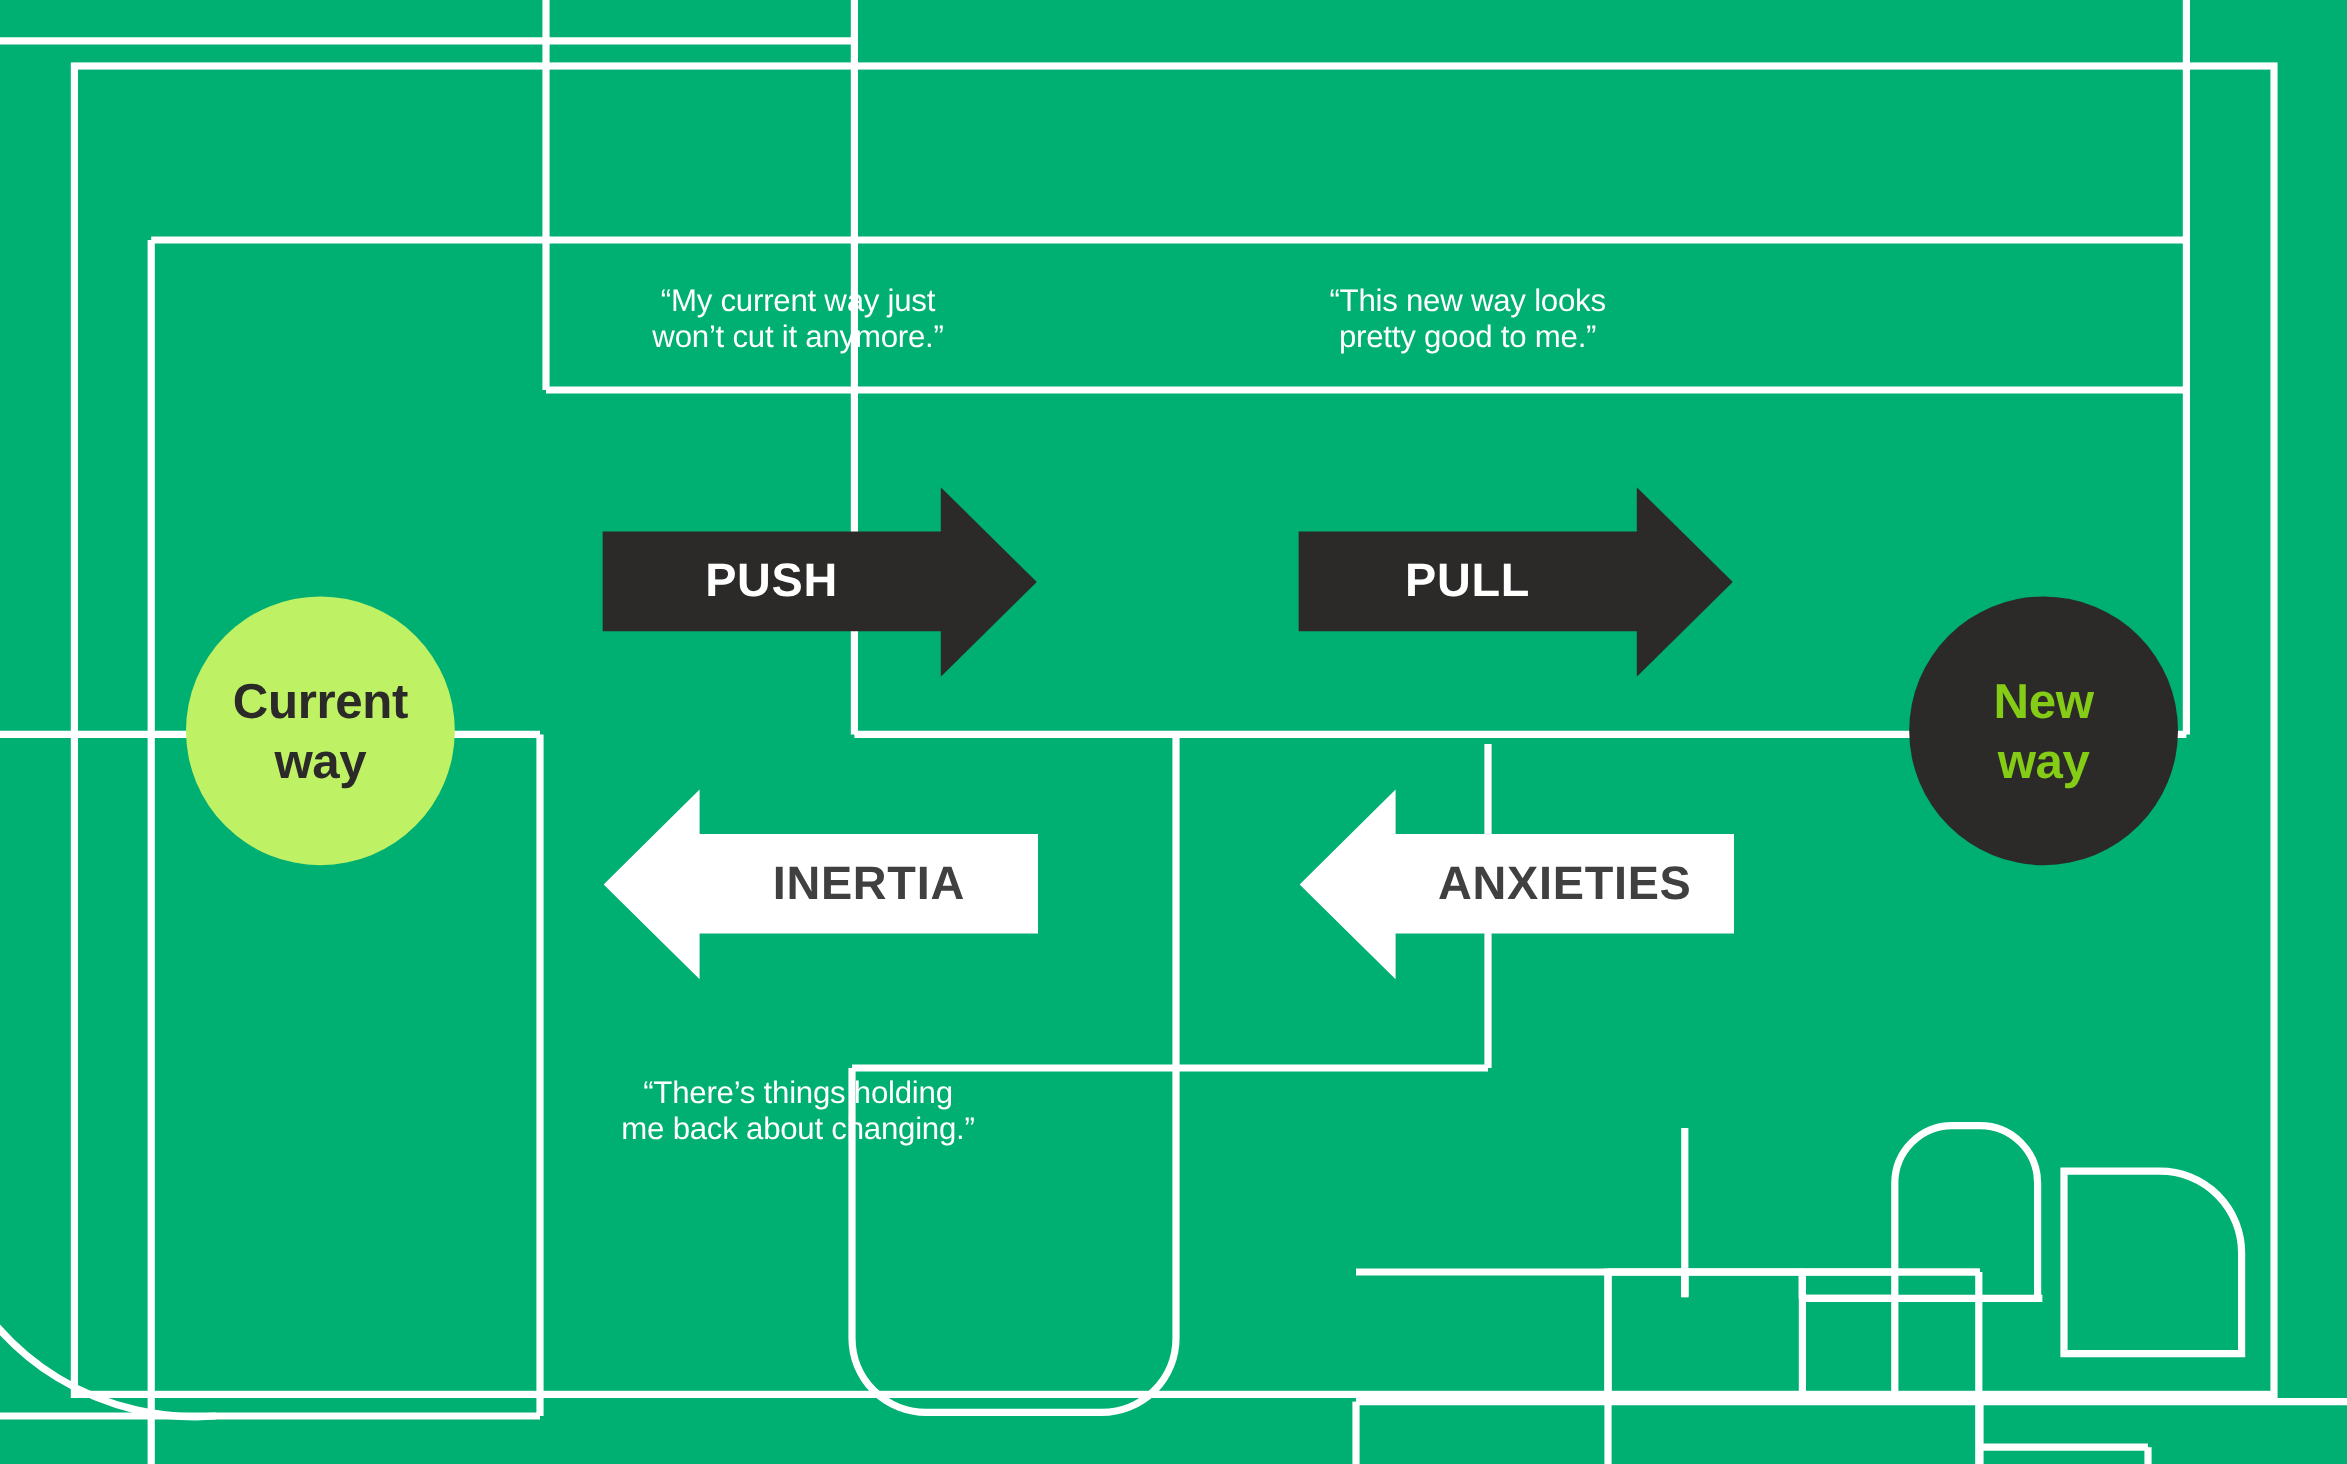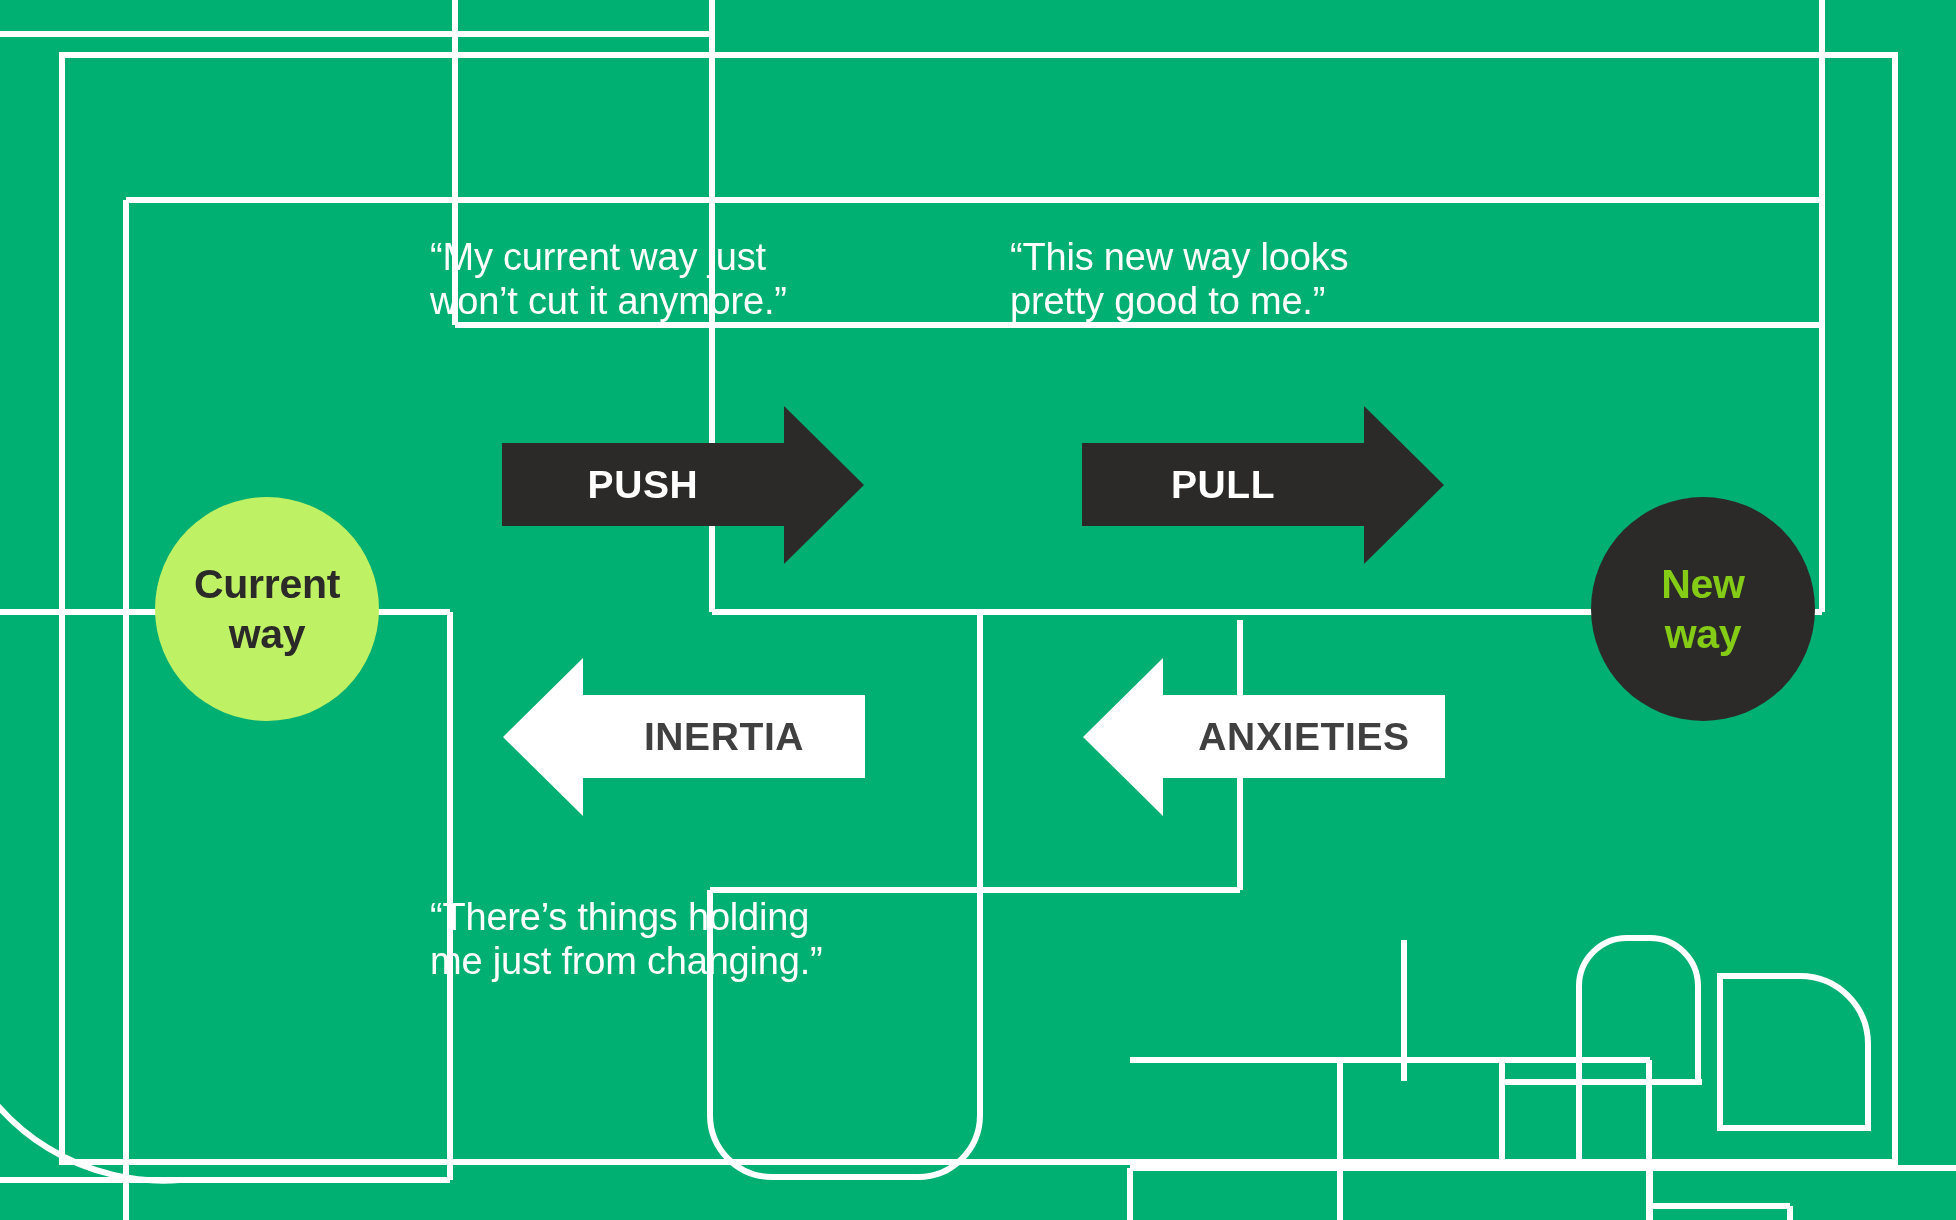--- a/index.html
+++ b/index.html
@@ -18,29 +18,29 @@
   #deco {
     position: absolute;
     inset: 0;
     width: 1956px;
     height: 1220px;
     pointer-events: none;
   }
   .quote {
     position: absolute;
     color: #ffffff;
-    font-size: 38px;
+    font-size: 26px;
     line-height: 1.17;
-    text-align: left;
+    text-align: center;
     letter-spacing: -0.2px;
     white-space: pre-line;
     font-weight: 400;
   }
   #quote-push   { left: 430px;  top: 235px; width: 470px; }
-  #quote-pull   { left: 1010px; top: 235px; width: 470px; }
+  #quote-pull   { left: 988px; top: 235px; width: 470px; }
   #quote-inertia{ left: 430px;  top: 895px; width: 470px; }
   #quote-anx    { left: 1010px; top: 895px; width: 470px; }
 
   .node-circle {
     position: absolute;
     border-radius: 50%;
     display: flex;
     align-items: center;
     justify-content: center;
     text-align: center;
@@ -163,21 +163,21 @@
       <path d="M 1649 1206 L 1790 1206"></path>
       <path d="M 1790 1206 L 1790 1220"></path>
     </g>
   </svg>
 
   <div class="quote" id="quote-push">“My current way just
 won’t cut it anymore.”</div>
   <div class="quote" id="quote-pull">“This new way looks
 pretty good to me.”</div>
   <div class="quote" id="quote-inertia">“There’s things holding
-me just from changing.”</div>
+me back about changing.”</div>
 
   <div class="node-circle" id="node-current">Current
 way</div>
   <div class="node-circle" id="node-new">New
 way</div>
 
   <div class="arrow-wrap" style="left:502px; top:406px; width:362px; height:158px;">
     <svg width="362" height="158" viewBox="0 0 362 158">
       <path d="M 0 37 L 282 37 L 282 0 L 362 79 L 282 158 L 282 120 L 0 120 Z" fill="#2B2A28"></path>
     </svg>

